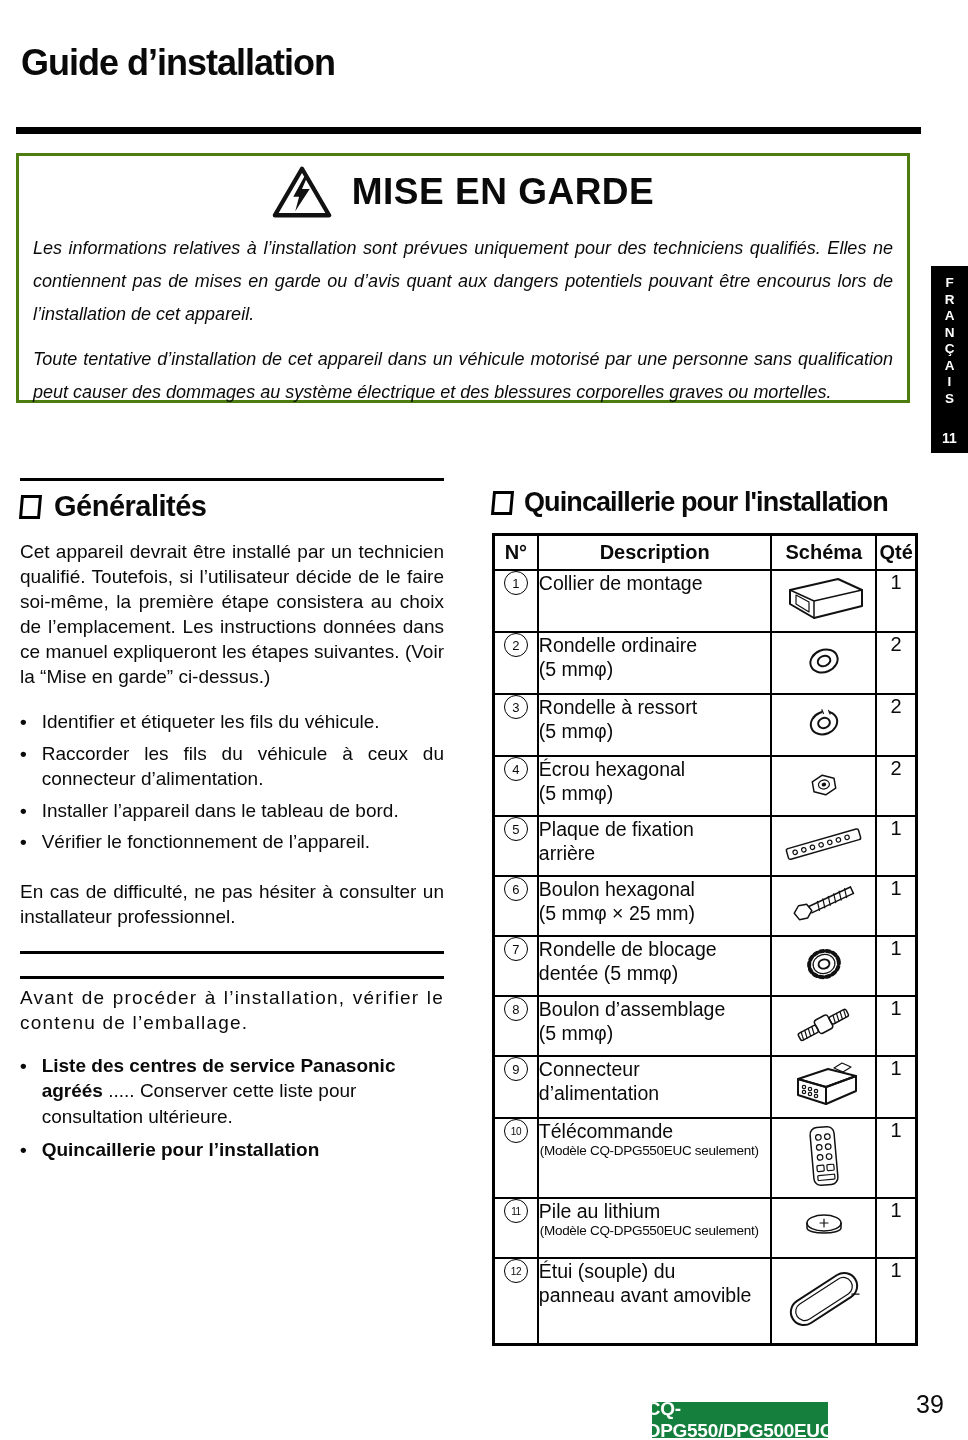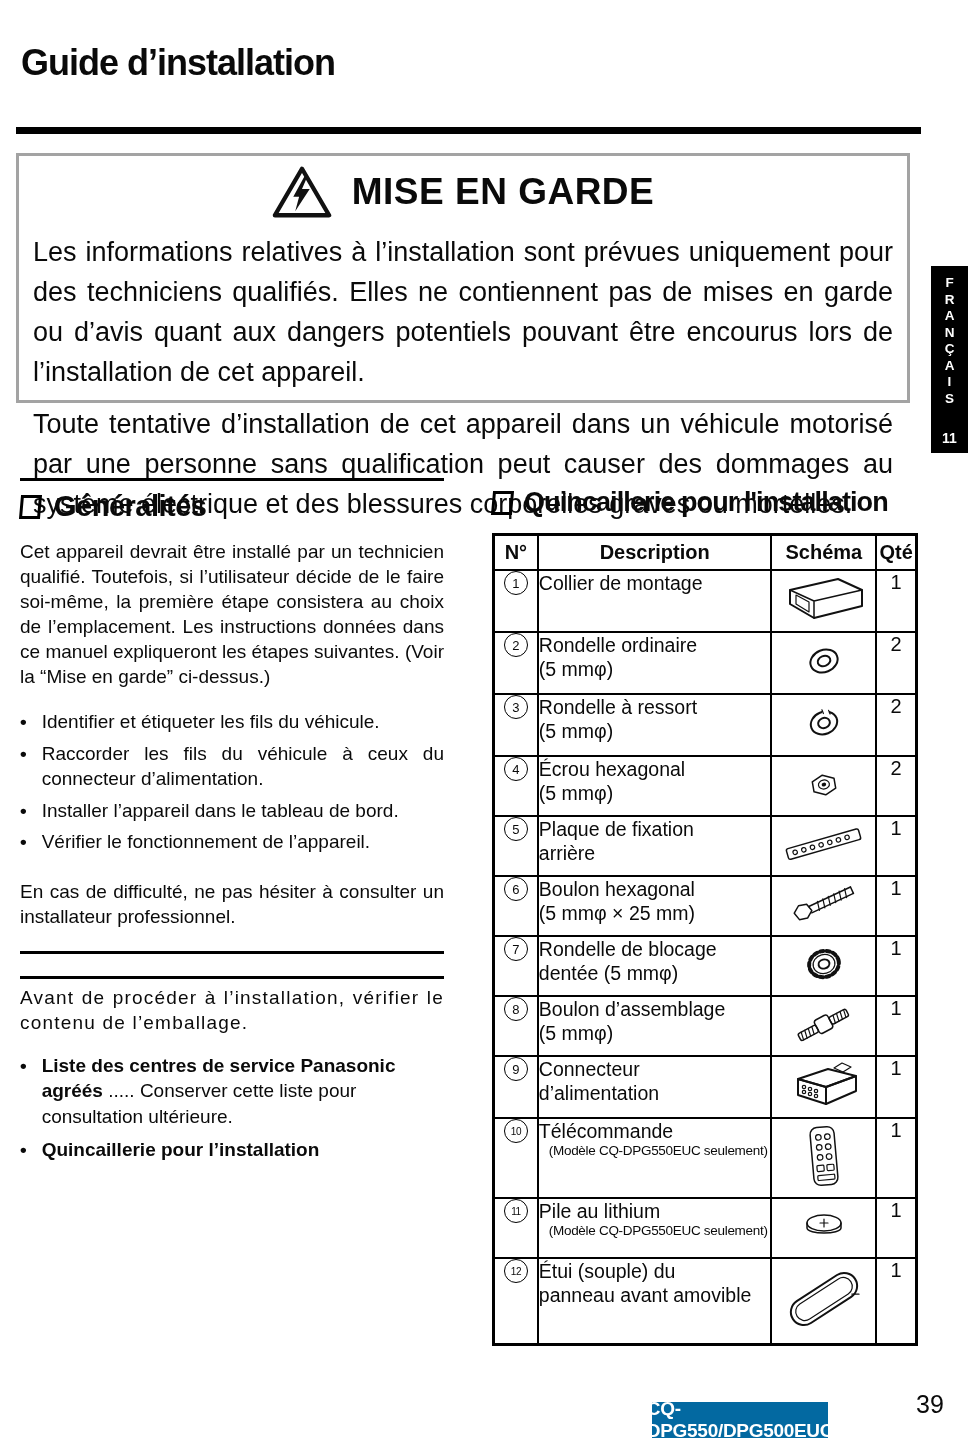--- a/index.html
+++ b/index.html
@@ -13,26 +13,26 @@
   .page-title {
     position:absolute; left:21px; top:42px;
     font-size:36px; font-weight:bold; letter-spacing:-1px; margin:0;
   }
   .title-rule {
     position:absolute; left:16px; top:127px; width:905px; height:7px; background:#000;
   }
   
   .warning-box {
     position:absolute; left:16px; top:153px; width:894px; height:250px;
-    border:3px solid #a3a3a3; box-sizing:border-box; padding:6px 14px 0 14px;
+    border:3px solid #4d7c0f; box-sizing:border-box; padding:6px 14px 0 14px;
   }
   .warning-header { display:flex; align-items:center; justify-content:center; gap:20px; margin-top:2px; }
   .warning-header h2 { margin:0; font-size:37px; font-weight:bold; letter-spacing:0.5px; }
   .warning-box p {
-    margin:12px 0 0 0; font-size:27px; line-height:40px; text-align:justify;
+    margin:12px 0 0 0; font-size:18px; line-height:33px; text-align:justify;font-style:italic;
   }
   
   .side-tab {
     position:absolute; left:931px; top:266px; width:37px; height:187px;
     background:#000; color:#fff; display:flex; flex-direction:column; align-items:center;
     padding-top:9px; box-sizing:border-box; font-weight:bold;
   }
   .side-tab .ltr { font-size:13.5px; line-height:16.5px; }
   .side-tab .tab-num { margin-top:auto; margin-bottom:7px; font-size:14px; }
   
@@ -71,34 +71,34 @@
   table.hw th { font-size:20px; font-weight:bold; height:33px; }
   .c-num{width:44px}.c-desc{width:232px}.c-schema{width:104px}.c-qty{width:40px}
   td.num { text-align:center; vertical-align:top; padding-top:9px; }
   .circ {
     display:inline-flex; width:22px; height:22px; border:1.7px solid #000; border-radius:50%;
     align-items:center; justify-content:center; font-size:13px;
   }
   .circ.sm { font-size:10px; letter-spacing:-0.5px; }
   td.desc { vertical-align:top; padding:7px 4px 0 11px; font-size:19.5px; line-height:24px; }
   td.desc .sub { }
-  td.desc .sub.small { font-size:13.5px; line-height:16px; letter-spacing:-0.3px; padding-left:10px; }
+  td.desc .sub.small { font-size:13.5px; line-height:16px; letter-spacing:-0.3px; padding-left:1px; }
   td.schema { text-align:center; vertical-align:middle; }
   td.qty { text-align:center; vertical-align:top; padding-top:8px; font-size:20px; }
   tr.h62 td{height:60px} tr.h60 td{height:58px} tr.h78 td{height:78px} tr.h84 td{height:84px}
   
   .schema svg { display:inline-block; }
   .sk { stroke:#111; fill:none; stroke-width:2; stroke-linejoin:round; stroke-linecap:round; }
   .thin { stroke-width:1.2; }
   .med { stroke-width:1.5; }
   .blk { fill:#111; stroke:none; }
   
   .footer-model {
     position:absolute; left:652px; top:1402px; width:176px; height:36px;
-    background:#0369a1; color:#fff; font-weight:bold; font-size:19px;
+    background:#15803d; color:#fff; font-weight:bold; font-size:19px;
     display:flex; align-items:center; justify-content:center; letter-spacing:-0.3px;
   }
   .page-num { position:absolute; left:916px; top:1390px; font-size:25px; }
 </style>
 </head>
 <body>
 
 <h1 class="page-title">Guide d’installation</h1>
 <div class="title-rule"></div>
 

